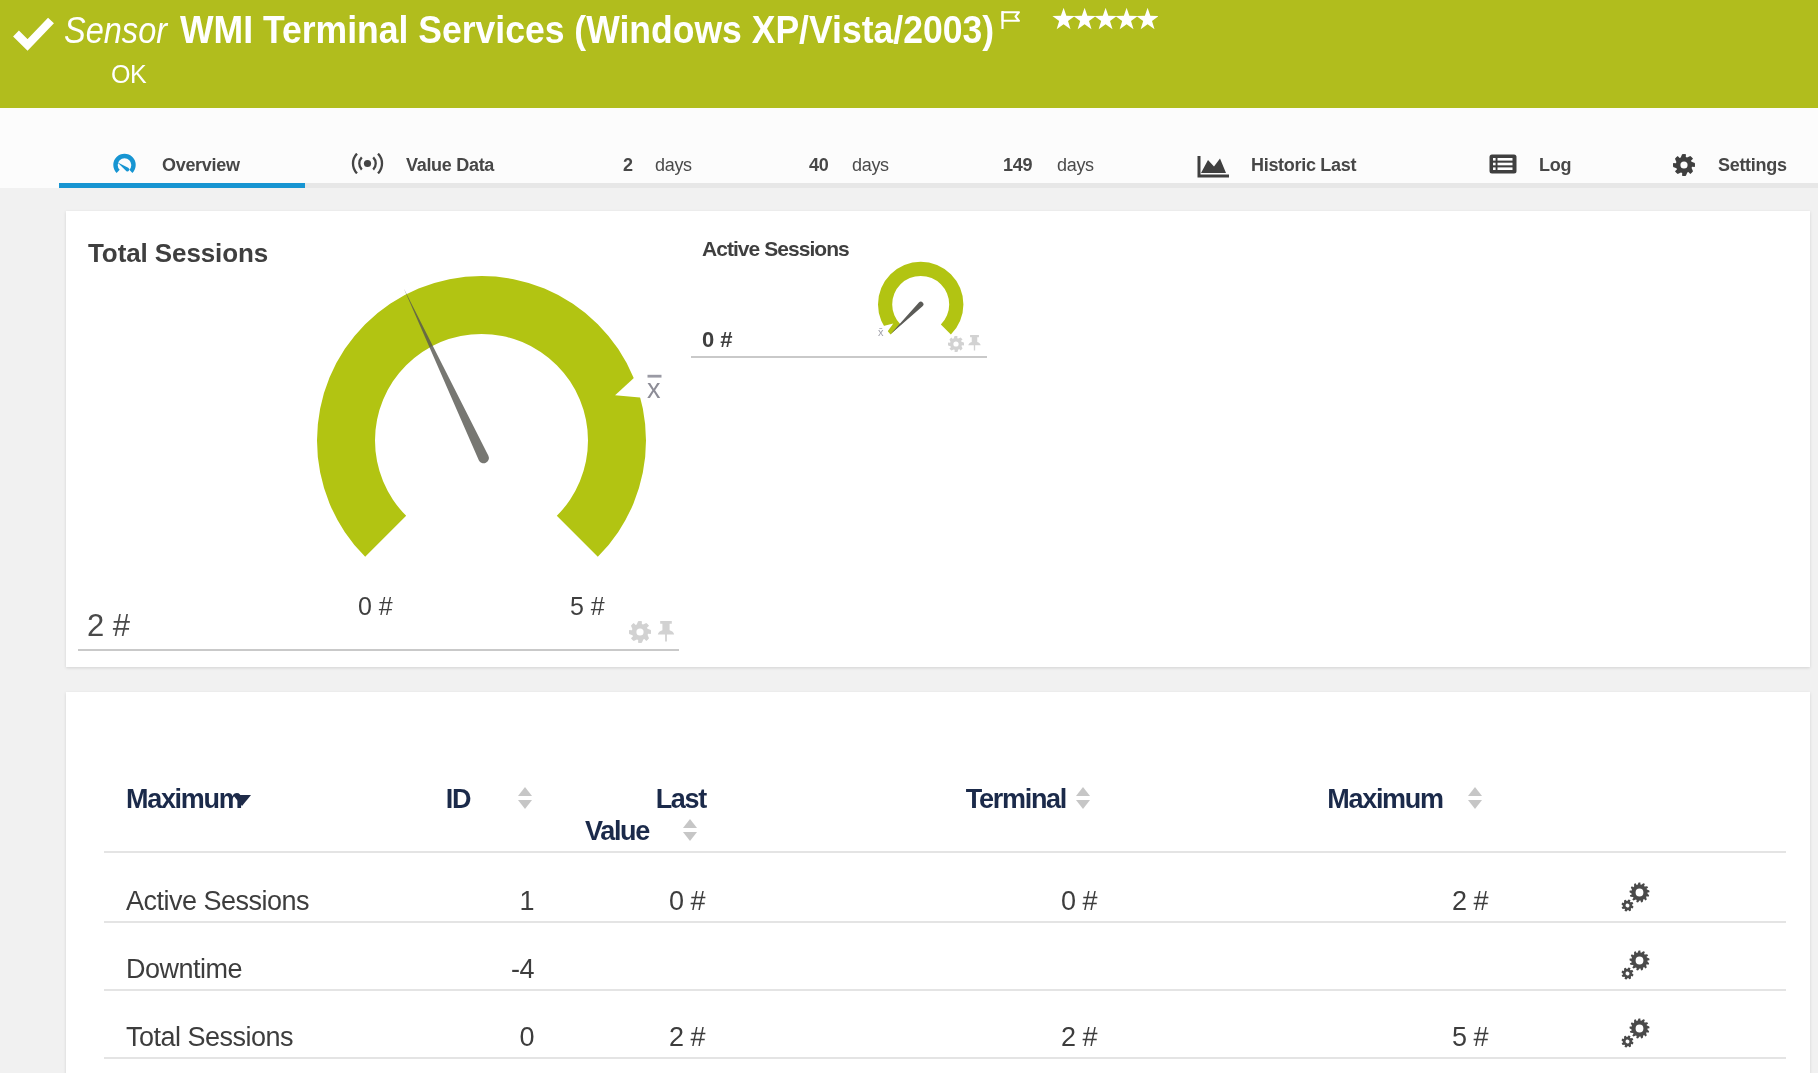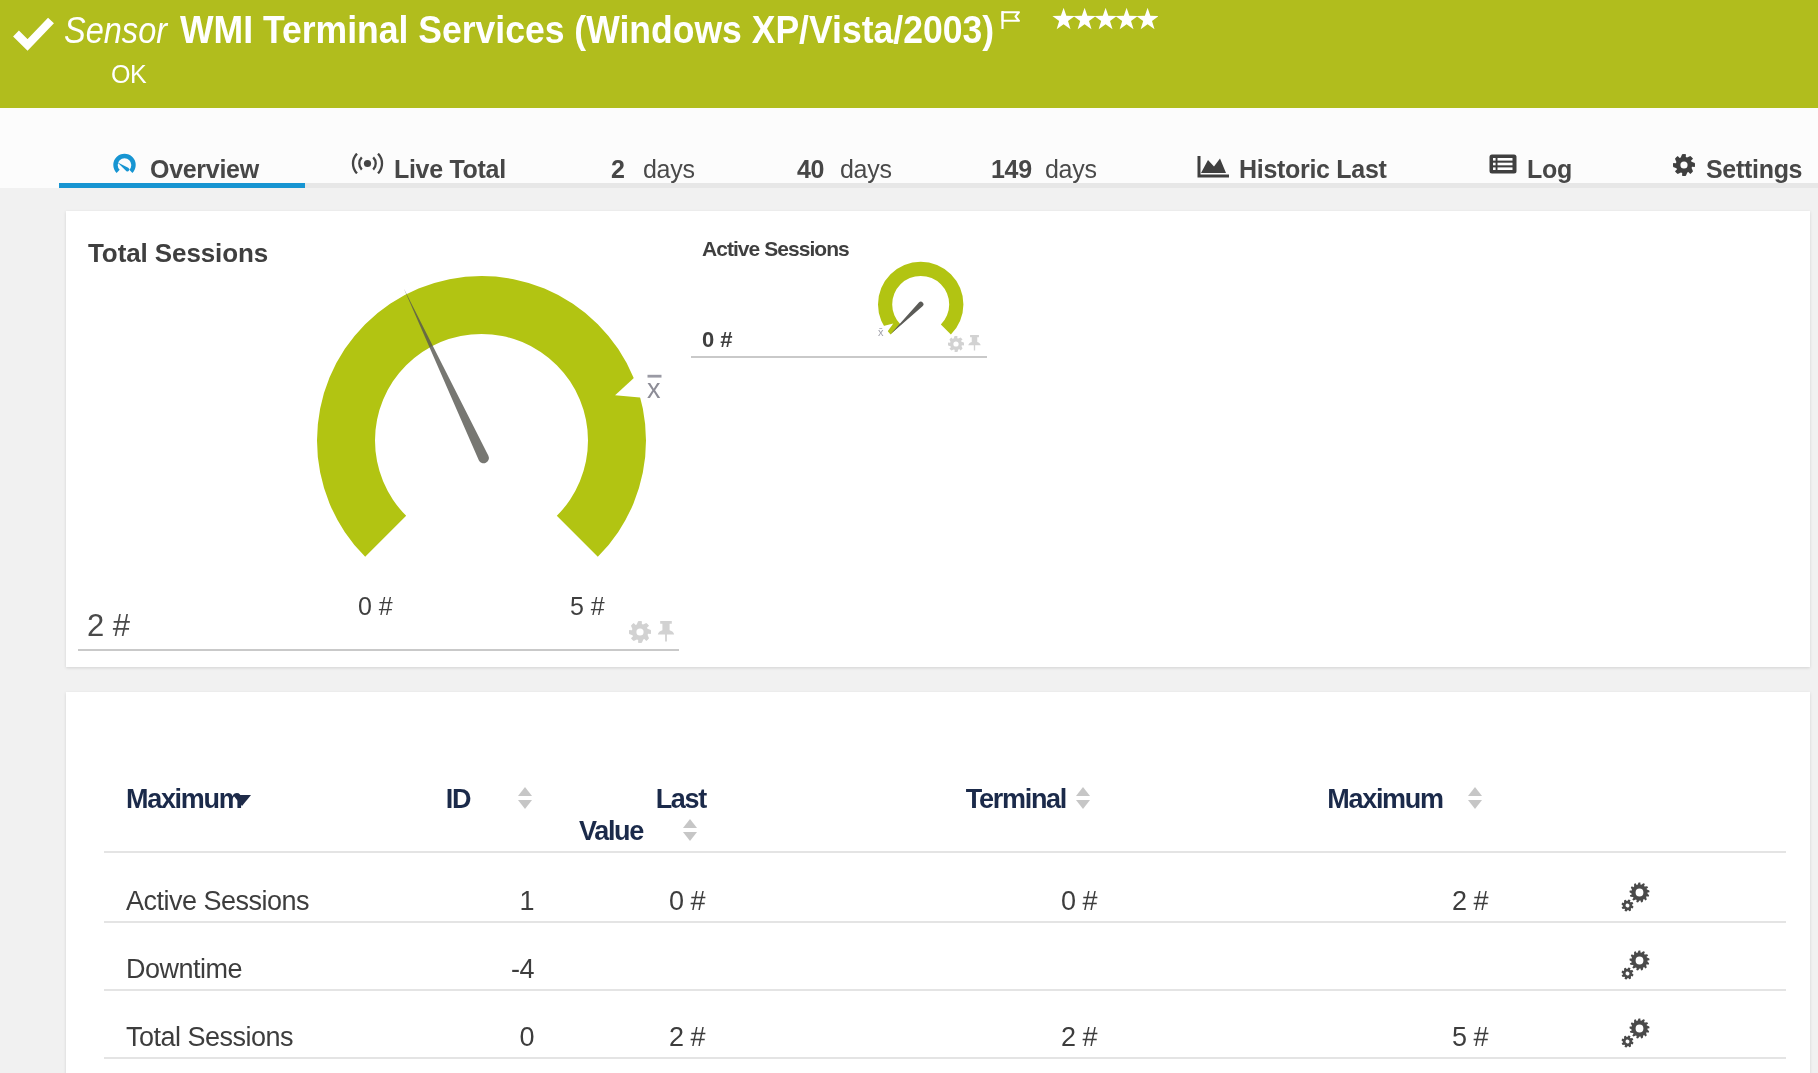--- a/index.html
+++ b/index.html
@@ -1,20 +1,20 @@
 <!DOCTYPE html>
 <html><head>
 <meta charset="utf-8">
 <style>
 * { margin:0; padding:0; box-sizing:border-box; }
 html,body { width:1818px; height:1073px; overflow:hidden; background:#f1f1f1;
   font-family:"Liberation Sans", sans-serif; }
 .abs { position:absolute; }
 .panel { position:absolute; background:#fff; box-shadow:0 1px 3px rgba(0,0,0,0.13); }
-.tabt { position:absolute; top:155px; font-size:25px; font-weight:700; color:#474747; letter-spacing:-0.3px; white-space:nowrap; }
+.tabt { position:absolute; top:155px; font-size:18px; font-weight:700; color:#474747; letter-spacing:-0.3px; white-space:nowrap;margin-left:12px; }
 .tabd { font-weight:400; color:#4a4a4a;text-align:center; }
 .hsep { position:absolute; background:#e4e4e4; height:2px; }
 .rowt { position:absolute; font-size:27px; color:#3d3d3d; letter-spacing:-0.5px; white-space:nowrap; }
 .rnum { text-align:right; }
 .hdr { position:absolute; font-size:27px; font-weight:700; color:#1b2a4a; letter-spacing:-1.3px; white-space:nowrap; }
 .tri-up { position:absolute; width:0; height:0; border-left:7px solid transparent; border-right:7px solid transparent; border-bottom:9px solid #c6c6c6; }
 .tri-dn { position:absolute; width:0; height:0; border-left:7px solid transparent; border-right:7px solid transparent; border-top:9px solid #c6c6c6; }
 </style>
 </head>
 <body>
@@ -57,21 +57,21 @@
   <path d="M6.3,9.2 L17.2,14.7 A1.9,1.9 0 1 1 15.2,17.9 Z" fill="#1795d2"></path>
 </svg>
 <div class="tabt" style="left:150px">Overview</div>
 <svg class="abs" style="left:351px;top:153px" width="33" height="21" viewBox="0 0 33 21">
   <circle cx="16.5" cy="10.5" r="3.6" fill="#454545"></circle>
   <path d="M10.8,4.4 A8.6,8.6 0 0 0 10.8,16.6" fill="none" stroke="#454545" stroke-width="2.3"></path>
   <path d="M22.2,4.4 A8.6,8.6 0 0 1 22.2,16.6" fill="none" stroke="#454545" stroke-width="2.3"></path>
   <path d="M6.0,0.6 A14.2,14.2 0 0 0 6.0,20.4" fill="none" stroke="#454545" stroke-width="2.3"></path>
   <path d="M27.0,0.6 A14.2,14.2 0 0 1 27.0,20.4" fill="none" stroke="#454545" stroke-width="2.3"></path>
 </svg>
-<div class="tabt" style="left:394px">Live Total</div>
+<div class="tabt" style="left:394px">Value Data</div>
 <div class="tabt" style="left:611px">2</div>
 <div class="tabt tabd" style="left:643px">days</div>
 <div class="tabt" style="left:797px">40</div>
 <div class="tabt tabd" style="left:840px">days</div>
 <div class="tabt" style="left:991px">149</div>
 <div class="tabt tabd" style="left:1045px">days</div>
 <svg class="abs" style="left:1197px;top:155px" width="33" height="23" viewBox="0 0 33 23">
   <path d="M2,1 L2,21 L32,21" fill="none" stroke="#3f3f3f" stroke-width="3"></path>
   <path d="M4,18 L11,5 L17,11.5 L23,3.5 L29,18 Z" fill="#3f3f3f"></path>
 </svg>
@@ -130,21 +130,21 @@
   </svg>
 <div class="hsep" style="left:691px;top:356px;width:296px;background:#c9c9c9"></div>
 
 <div class="panel" style="left:66px;top:692px;width:1744px;height:420px"></div>
 <div class="hdr" style="left:126px;top:784px">Maximum</div>
 <div class="abs" style="left:233px;top:795px;width:0;height:0;border-left:9px solid transparent;border-right:9px solid transparent;border-top:11px solid #1f2b49"></div>
 <div class="hdr" style="left:408px;top:784px;width:100px;text-align:center">ID</div>
 <div class="tri-up" style="left:518px;top:787px"></div>
 <div class="tri-dn" style="left:518px;top:800px"></div>
 <div class="hdr" style="left:586px;top:784px;width:120px;text-align:right">Last</div>
-<div class="hdr" style="left:551px;top:816px;width:120px;text-align:center">Value</div>
+<div class="hdr" style="left:529px;top:816px;width:120px;text-align:right">Value</div>
 <div class="tri-up" style="left:683px;top:819px"></div>
 <div class="tri-dn" style="left:683px;top:832px"></div>
 <div class="hdr" style="left:926px;top:784px;width:140px;text-align:right">Terminal</div>
 <div class="tri-up" style="left:1076px;top:787px"></div>
 <div class="tri-dn" style="left:1076px;top:800px"></div>
 <div class="hdr" style="left:1315px;top:784px;width:140px;text-align:center">Maximum</div>
 <div class="tri-up" style="left:1468px;top:787px"></div>
 <div class="tri-dn" style="left:1468px;top:800px"></div>
 <div class="hsep" style="left:104px;top:851px;width:1682px"></div>
 

